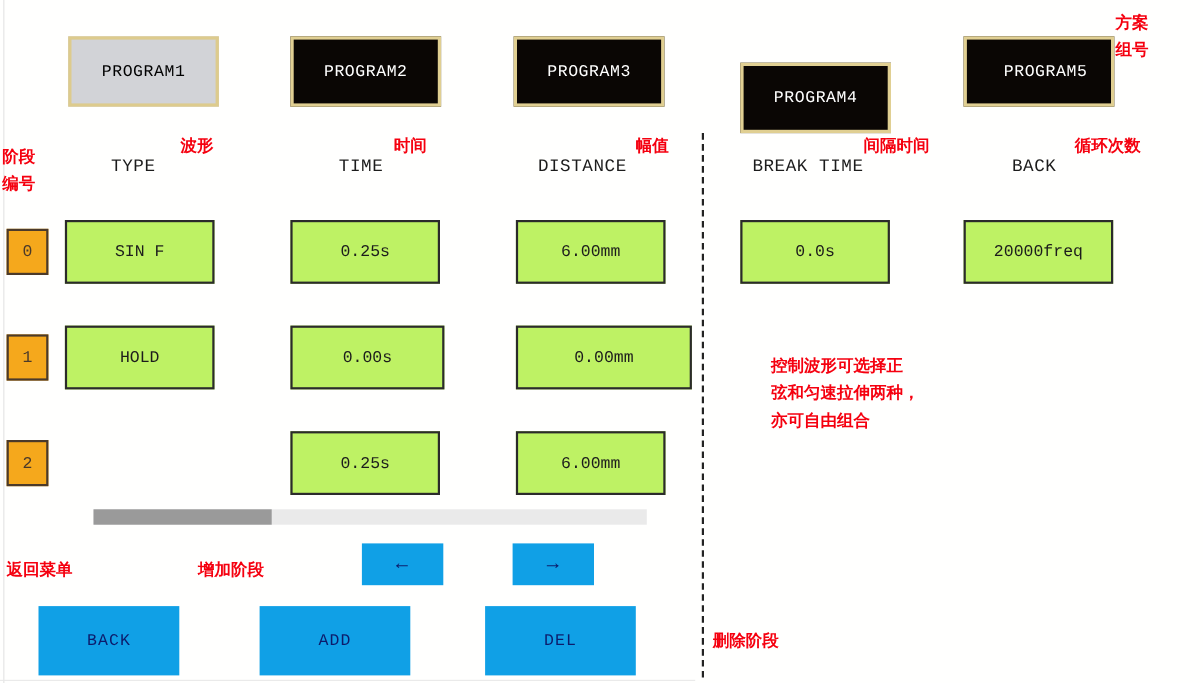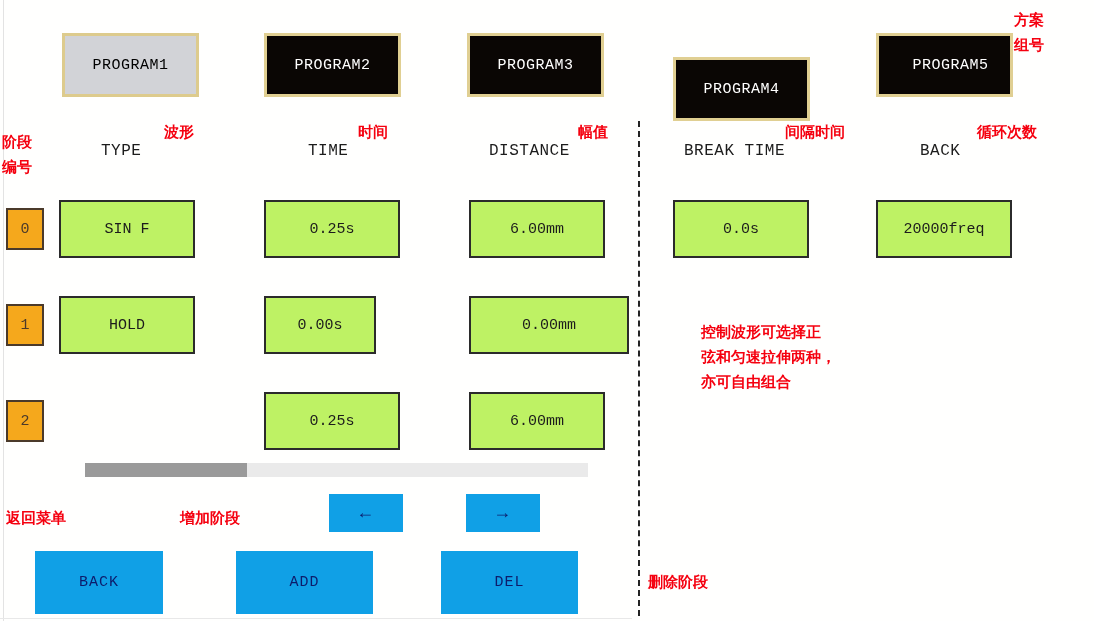--- a/index.html
+++ b/index.html
@@ -217,21 +217,21 @@
   <div class="field" style="left:469px; top:200px; width:136px;">
       <span>6.00mm</span>
     </div>
 
   <div class="idx-badge" style="top:304px;">
       <span>1</span>
     </div>
   <div class="field" style="left:59px;  top:296px; width:136px;">
       <span>HOLD</span>
     </div>
-  <div class="field" style="left:264px; top:296px; width:112px;">
+  <div class="field" style="left:264px; top:296px; width:140px;">
       <span>0.00s</span>
     </div>
   <div class="field" style="left:469px; top:296px; width:160px;">
       <span>0.00mm</span>
     </div>
 
   <div class="idx-badge" style="top:400px;">
       <span>2</span>
     </div>
   <div class="field" style="left:264px; top:392px; width:136px;">

